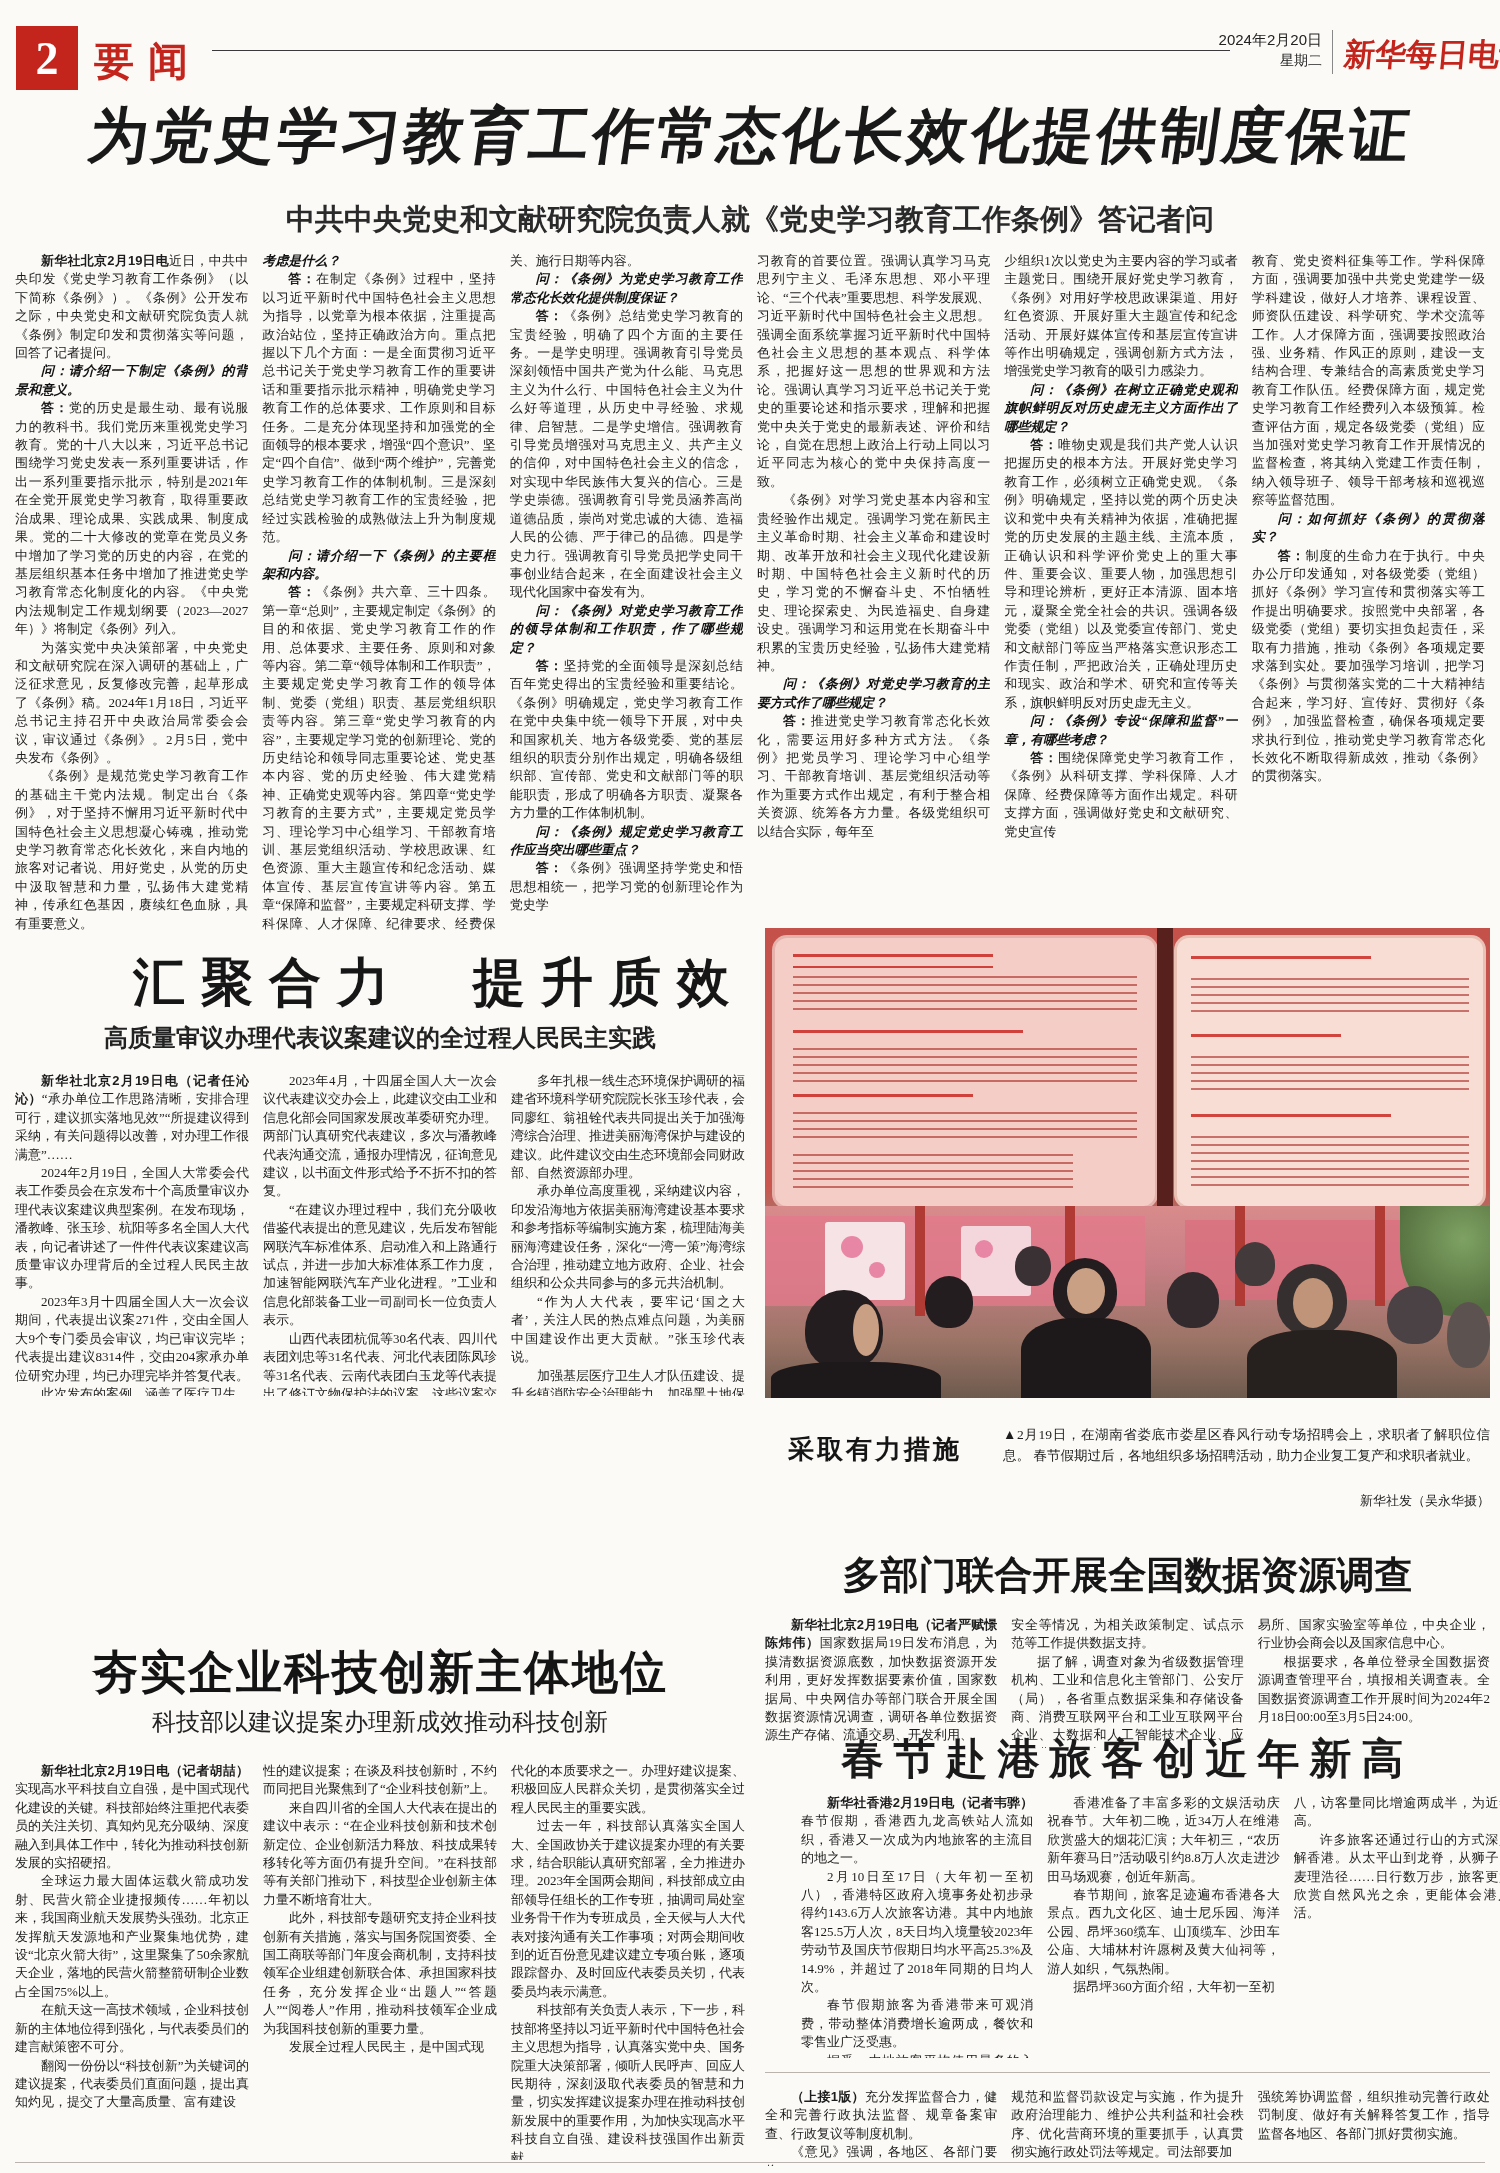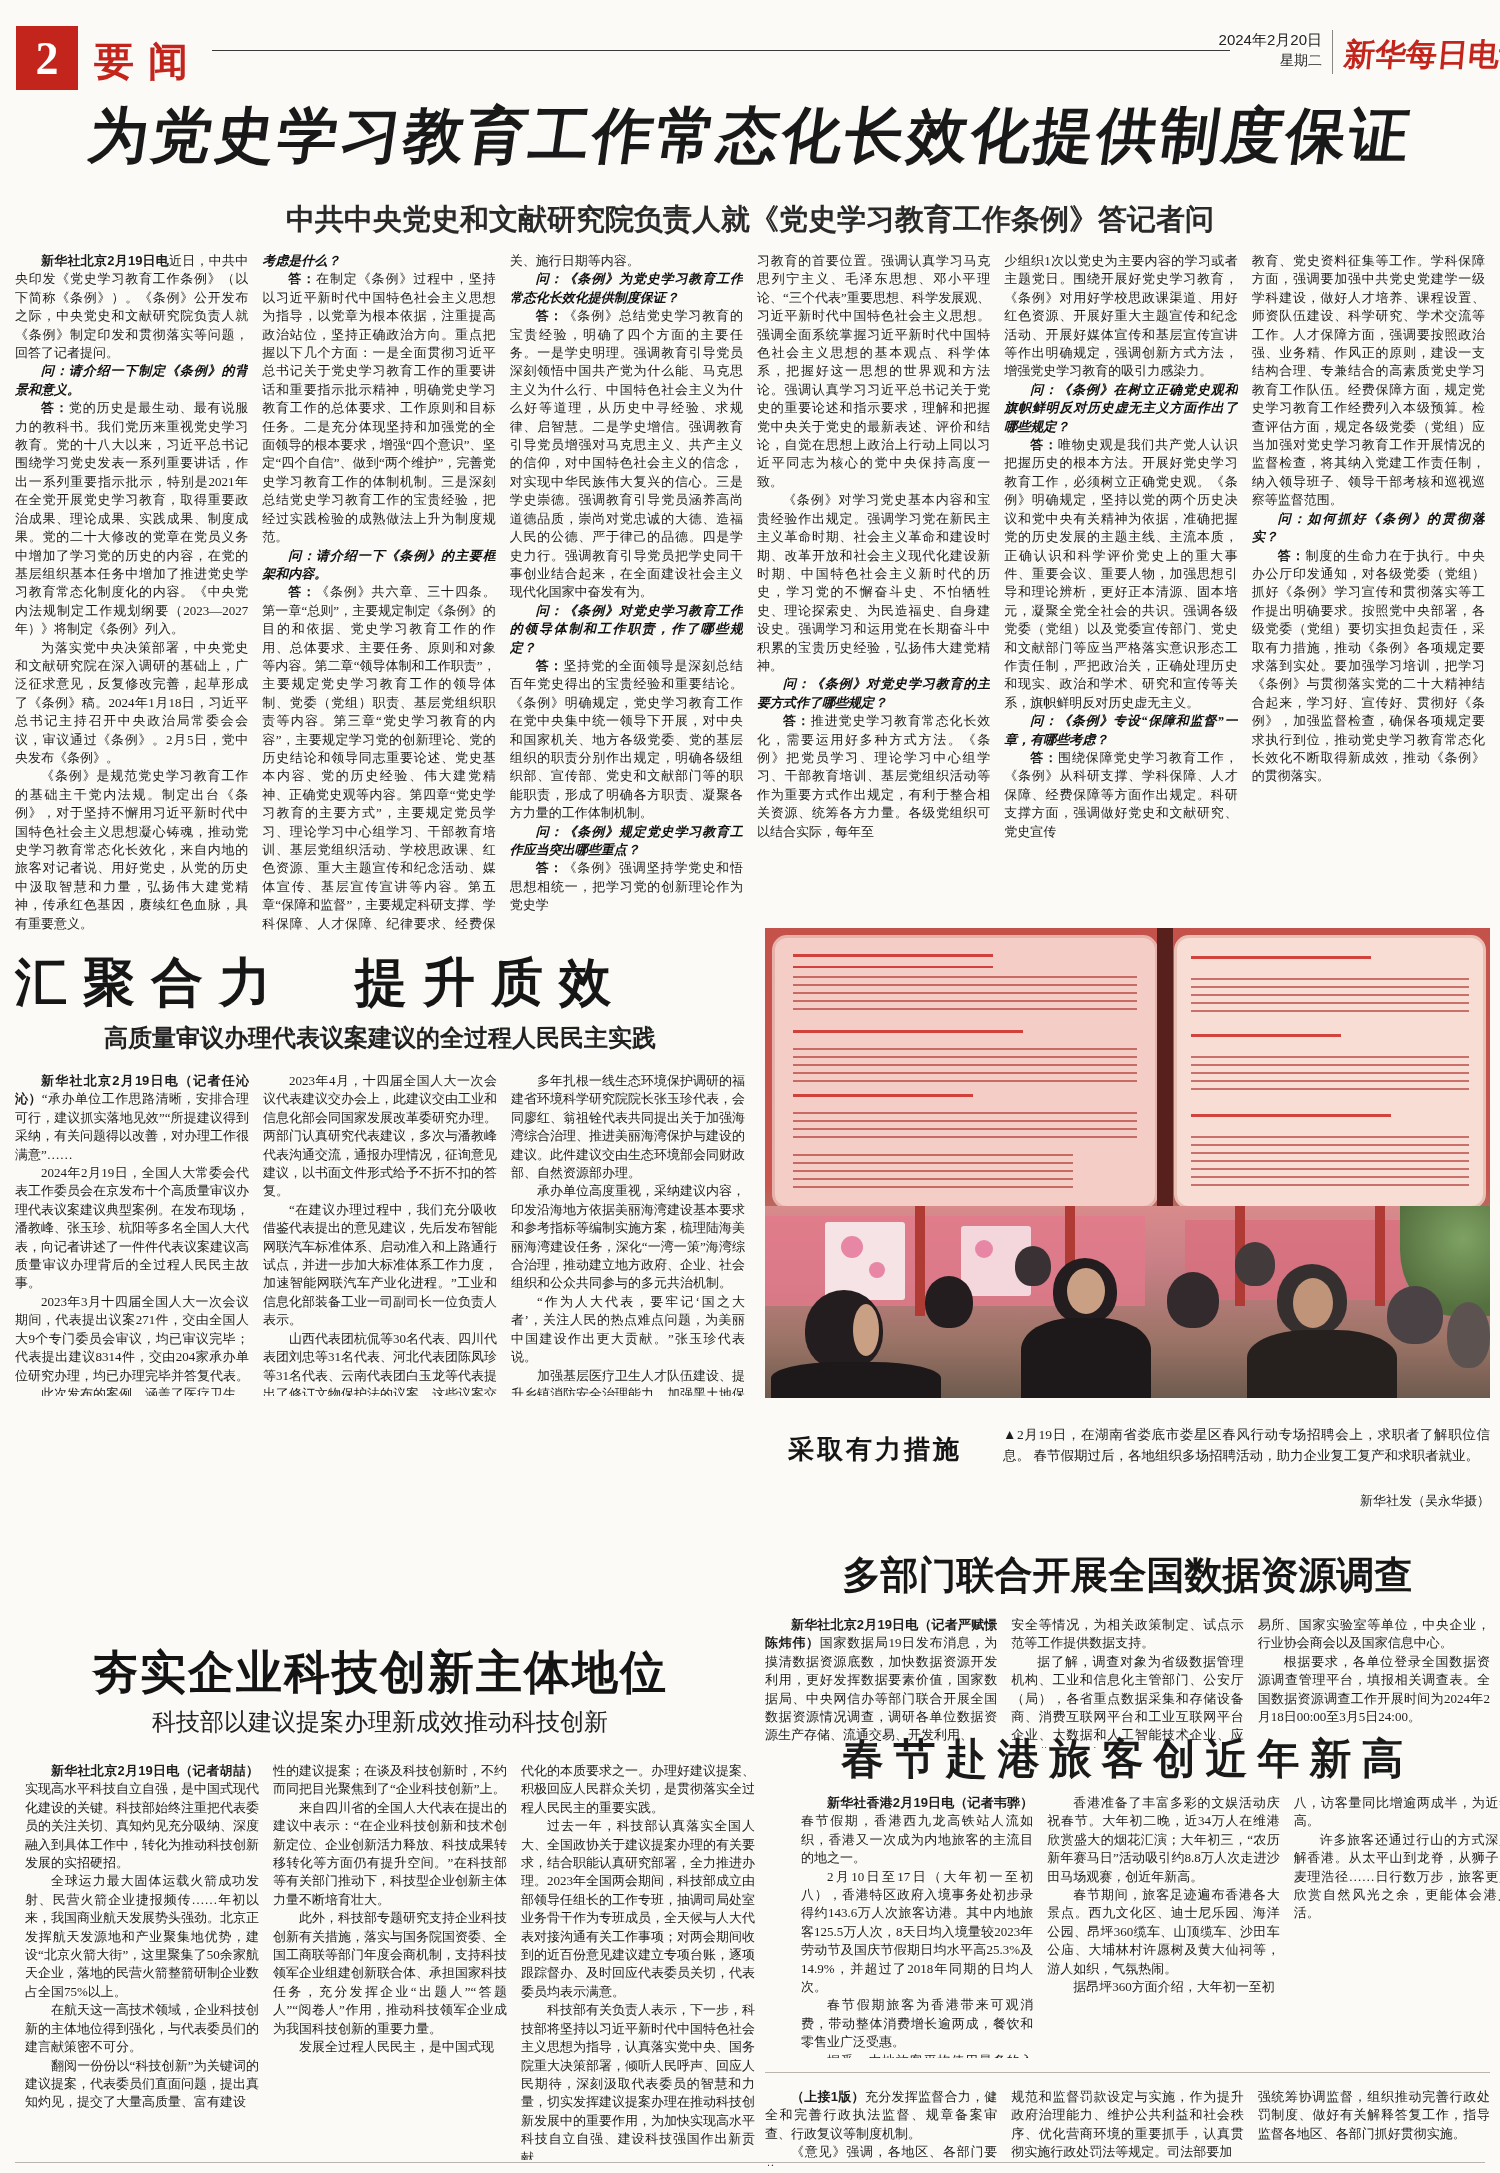--- a/index.html
+++ b/index.html
@@ -24,21 +24,21 @@
   
   .cols{position:absolute;display:flex;gap:14px;}
   .col{flex:1;overflow:hidden;text-align:justify;}
   .col p{margin:0;text-indent:2em;font-size:13px;line-height:18.4px;color:#1c1c1c;font-family:"Liberation Serif",serif;}
   .col p.cont{text-indent:0;}
   .col p.q{font-weight:bold;font-style:italic;color:#111;}
   .col p.qcont{text-indent:0;font-weight:bold;font-style:italic;color:#111;font-family:Liberation Serif, serif;}
   .col p b{font-family:"Liberation Sans",sans-serif;font-weight:700;font-style:normal;}
 
   
-  .unity-headline{position:absolute;left:15px;top:948px;width:730px;text-align:left;font-size:52px;font-weight:bold;letter-spacing:16px;color:#161616;font-family:"Liberation Serif",serif;white-space:nowrap;}
+  .unity-headline{position:absolute;left:15px;top:948px;width:730px;text-align:right;font-size:52px;font-weight:bold;letter-spacing:16px;color:#161616;font-family:"Liberation Serif",serif;white-space:nowrap;}
   .unity-deck{position:absolute;left:15px;top:1022px;width:730px;text-align:center;font-size:24px;font-weight:600;color:#222;font-family:"Liberation Sans",sans-serif;}
 
   
   .photo{position:absolute;left:765px;top:928px;width:725px;height:470px;overflow:hidden;background:linear-gradient(180deg,#c4524b 0%,#c9574f 55%,#a9746a 62%,#8d7668 100%);}
   .ph-board{position:absolute;border-radius:12px;}
   .ph-left{left:10px;top:10px;width:380px;height:268px;background:#f4cdc6;box-shadow:0 0 0 3px #e5b3ac;}
   .ph-right{left:412px;top:10px;width:306px;height:268px;background:#f7ddd4;box-shadow:0 0 0 3px #e8c0b4;}
   .ph-pillar{position:absolute;left:392px;top:0;width:16px;height:290px;background:#57201c;}
   .ph-lines{position:absolute;background:repeating-linear-gradient(180deg,rgba(170,40,34,.6) 0 2px,rgba(0,0,0,0) 2px 8px);}
   .ph-lines.red{background:repeating-linear-gradient(180deg,rgba(200,30,25,.8) 0 3px,rgba(0,0,0,0) 3px 12px);}
@@ -220,21 +220,21 @@
         <p>据了解，调查对象为省级数据管理机构、工业和信息化主管部门、公安厅（局），各省重点数据采集和存储设备商、消费互联网平台和工业互联网平台企业、大数据和人工智能技术企业、应用企业、数据交</p>
       </div>
       <div class="col">
         <p class="cont">易所、国家实验室等单位，中央企业，行业协会商会以及国家信息中心。</p>
         <p>根据要求，各单位登录全国数据资源调查管理平台，填报相关调查表。全国数据资源调查工作开展时间为2024年2月18日00:00至3月5日24:00。</p>
       </div>
     </div>
 
   <div class="tech-headline">夯实企业科技创新主体地位</div>
   <div class="tech-deck">科技部以建议提案办理新成效推动科技创新</div>
-  <div class="cols" style="left:25px;top:1762px;width:730px;height:398px;">
+  <div class="cols" style="left:15px;top:1762px;width:730px;height:398px;">
       <div class="col">
         <p><b>新华社北京2月19日电（记者胡喆）</b>实现高水平科技自立自强，是中国式现代化建设的关键。科技部始终注重把代表委员的关注关切、真知灼见充分吸纳、深度融入到具体工作中，转化为推动科技创新发展的实招硬招。</p>
         <p>全球运力最大固体运载火箭成功发射、民营火箭企业捷报频传……年初以来，我国商业航天发展势头强劲。北京正发挥航天发源地和产业聚集地优势，建设“北京火箭大街”，这里聚集了50余家航天企业，落地的民营火箭整箭研制企业数占全国75%以上。</p>
         <p>在航天这一高技术领域，企业科技创新的主体地位得到强化，与代表委员们的建言献策密不可分。</p>
         <p>翻阅一份份以“科技创新”为关键词的建议提案，代表委员们直面问题，提出真知灼见，提交了大量高质量、富有建设</p>
       </div>
       <div class="col">
         <p class="cont">性的建议提案；在谈及科技创新时，不约而同把目光聚焦到了“企业科技创新”上。</p>
         <p>来自四川省的全国人大代表在提出的建议中表示：“在企业科技创新和技术创新定位、企业创新活力释放、科技成果转移转化等方面仍有提升空间。”在科技部等有关部门推动下，科技型企业创新主体力量不断培育壮大。</p>
         <p>此外，科技部专题研究支持企业科技创新有关措施，落实与国务院国资委、全国工商联等部门年度会商机制，支持科技领军企业组建创新联合体、承担国家科技任务，充分发挥企业“出题人”“答题人”“阅卷人”作用，推动科技领军企业成为我国科技创新的重要力量。</p>

